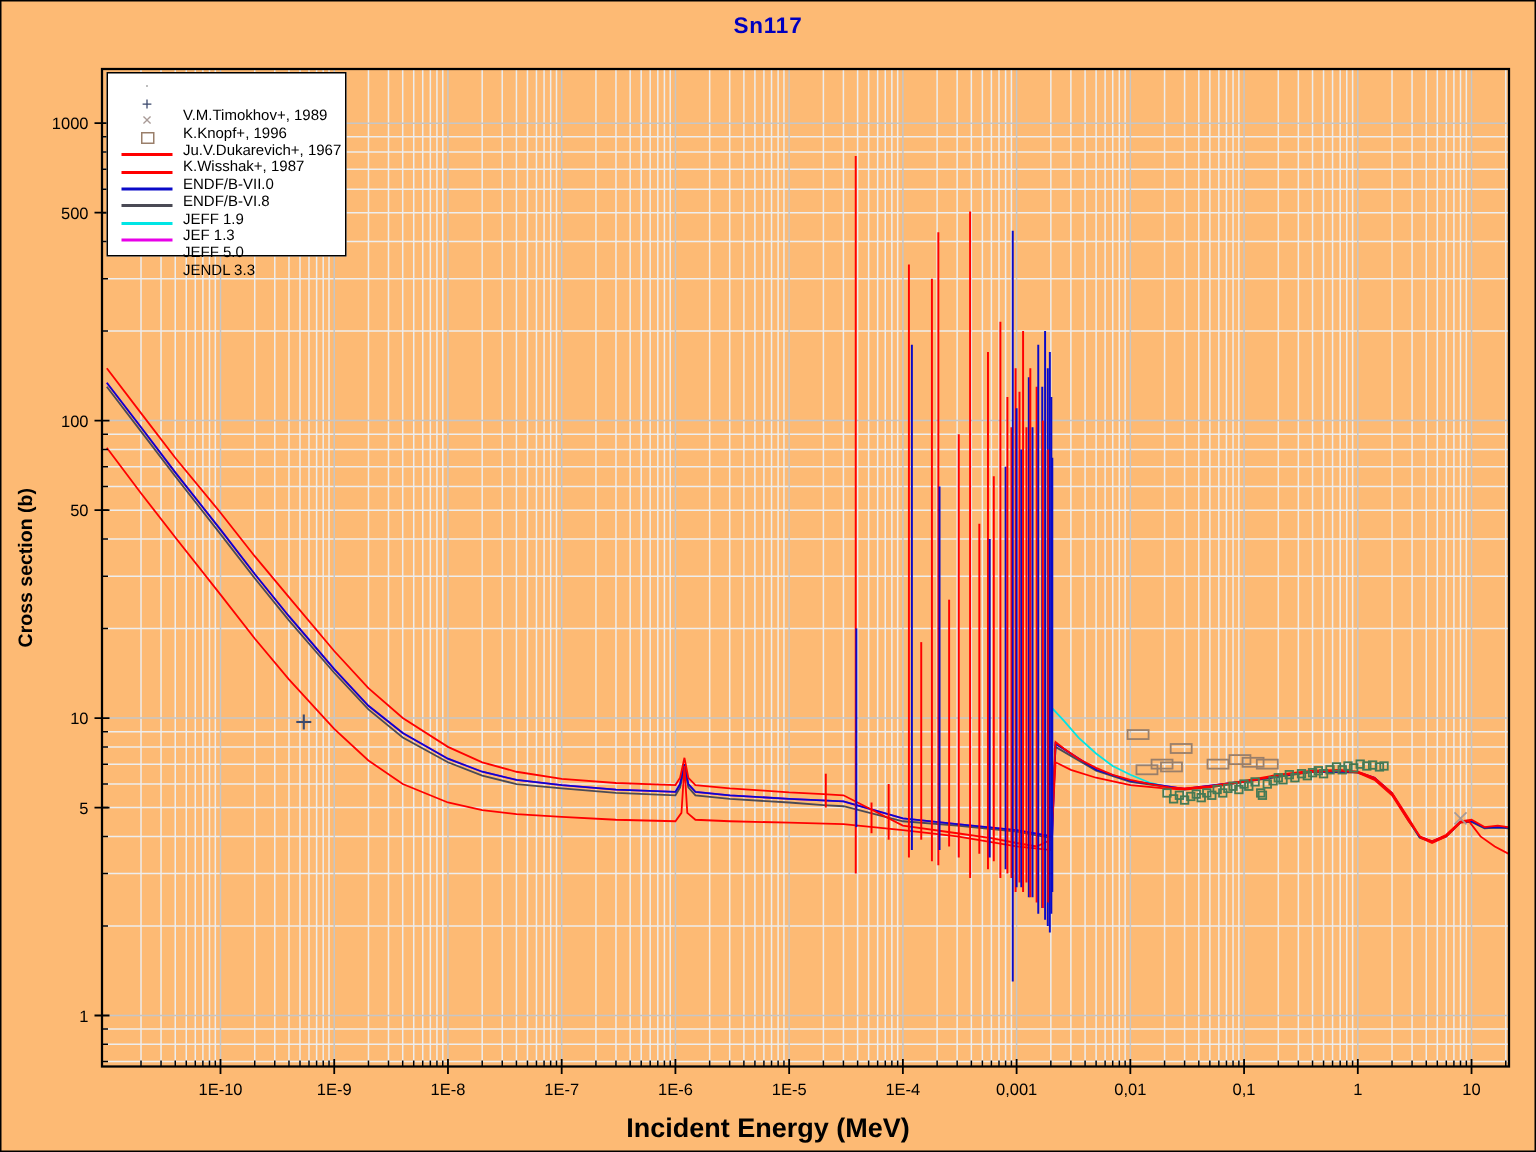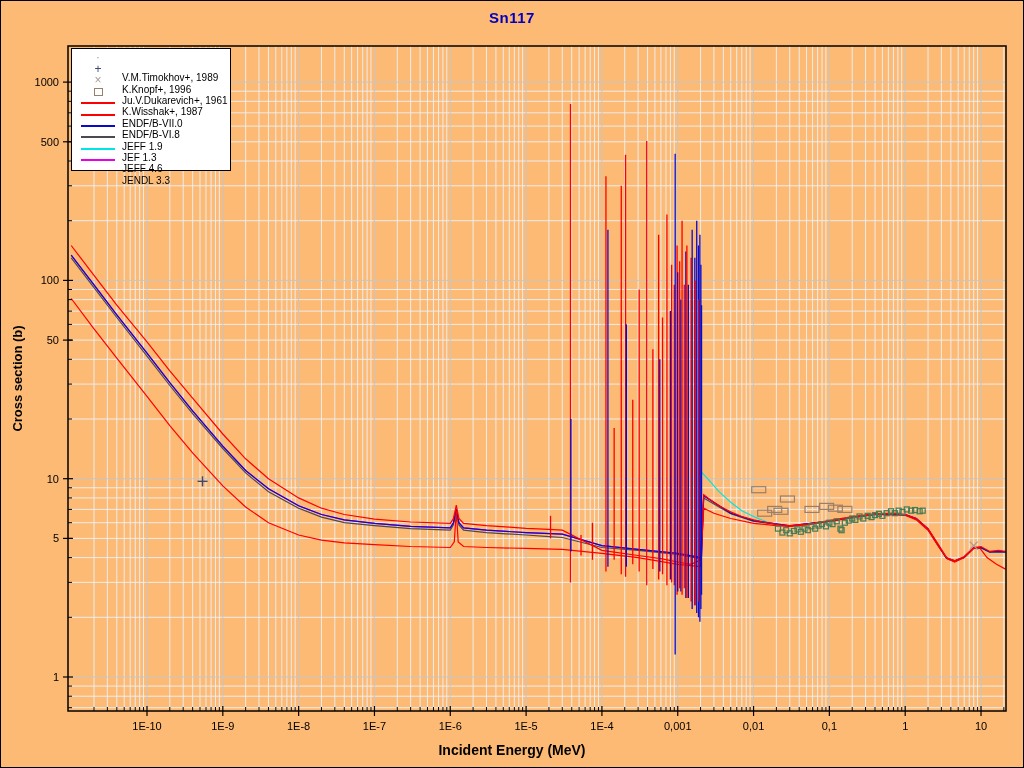--- a/index.html
+++ b/index.html
@@ -9,21 +9,21 @@
   #plot-svg{position:absolute;left:0;top:0;}
   #legend-box{position:absolute;left:70px;top:47px;width:152px;background:#fff;
     border:1px solid #000;padding:3px 4px 4px 2px;z-index:5;}
   .legend-row{display:flex;align-items:center;height:11.4px;}
   .legend-marker-cell{width:48px;display:flex;justify-content:center;align-items:center;flex:0 0 48px;}
   .legend-label{font-size:10px;color:#000;white-space:nowrap;line-height:11px;margin-top:40px;}
   .lm-line{width:34px;height:0;border-top:2px solid #000;}
   .lm-glyph{font-size:10px;line-height:10px;}
   .lm-sq{width:7px;height:6px;border:1px solid #9a7f6a;background:#fff;}
   #xaxis-label{position:absolute;left:0;width:100%;top:741px;text-align:center;
-    font-size:14px;font-weight:bold;color:#000;}
+    font-size:18px;font-weight:bold;color:#000;}
   #yaxis-label{position:absolute;left:-164px;top:370px;width:360px;text-align:center;
     transform:rotate(-90deg);font-size:13px;font-weight:bold;color:#000;}
 </style>
 </head>
 <body>
 
 <div id="stage">
   <div id="chart-title">Sn117</div>
   <svg id="plot-svg" width="1022" height="766">
       <defs>
@@ -446,21 +446,21 @@
       <div class="legend-row">
         <span class="legend-marker-cell">
           <span class="lm-glyph" style="color: rgb(60, 74, 110); font-size: 12px;">+</span>
         </span>
         <span class="legend-label">K.Knopf+, 1996</span>
       </div>
       <div class="legend-row">
         <span class="legend-marker-cell">
           <span class="lm-glyph" style="color: rgb(168, 154, 150); font-size: 12px;">×</span>
         </span>
-        <span class="legend-label">Ju.V.Dukarevich+, 1961</span>
+        <span class="legend-label">Ju.V.Dukarevich+, 1967</span>
       </div>
       <div class="legend-row">
         <span class="legend-marker-cell">
           <span class="lm-sq" style="border-color: rgb(154, 127, 106);"></span>
         </span>
         <span class="legend-label">K.Wisshak+, 1987</span>
       </div>
       <div class="legend-row">
         <span class="legend-marker-cell">
           <span class="lm-line" style="border-top-color: rgb(255, 0, 0);"></span>
@@ -482,21 +482,21 @@
       <div class="legend-row">
         <span class="legend-marker-cell">
           <span class="lm-line" style="border-top-color: rgb(74, 74, 85);"></span>
         </span>
         <span class="legend-label">JEF 1.3</span>
       </div>
       <div class="legend-row">
         <span class="legend-marker-cell">
           <span class="lm-line" style="border-top-color: rgb(0, 229, 229);"></span>
         </span>
-        <span class="legend-label">JEFF 4.6</span>
+        <span class="legend-label">JEFF 5.0</span>
       </div>
       <div class="legend-row">
         <span class="legend-marker-cell">
           <span class="lm-line" style="border-top-color: rgb(232, 0, 232);"></span>
         </span>
         <span class="legend-label">JENDL 3.3</span>
       </div>
     </div>
   <div id="xaxis-label">Incident Energy (MeV)</div>
   <div id="yaxis-label">Cross section (b)</div>

